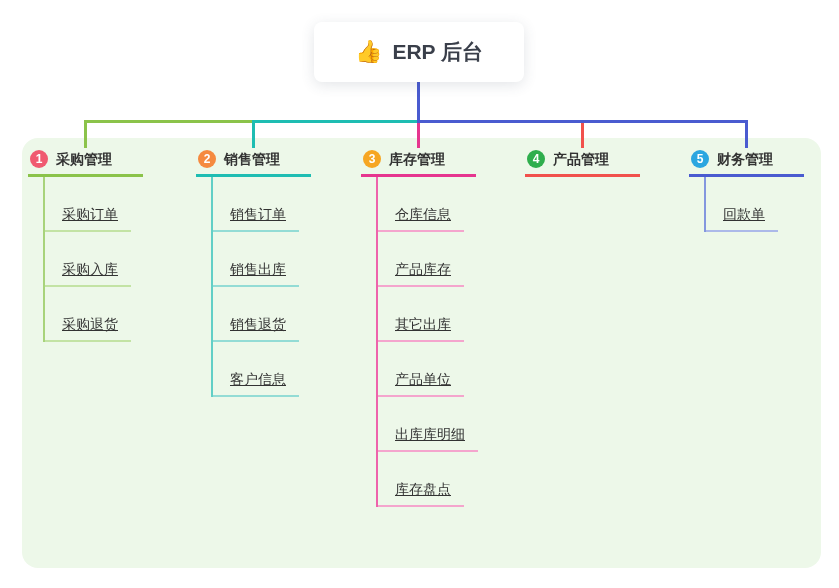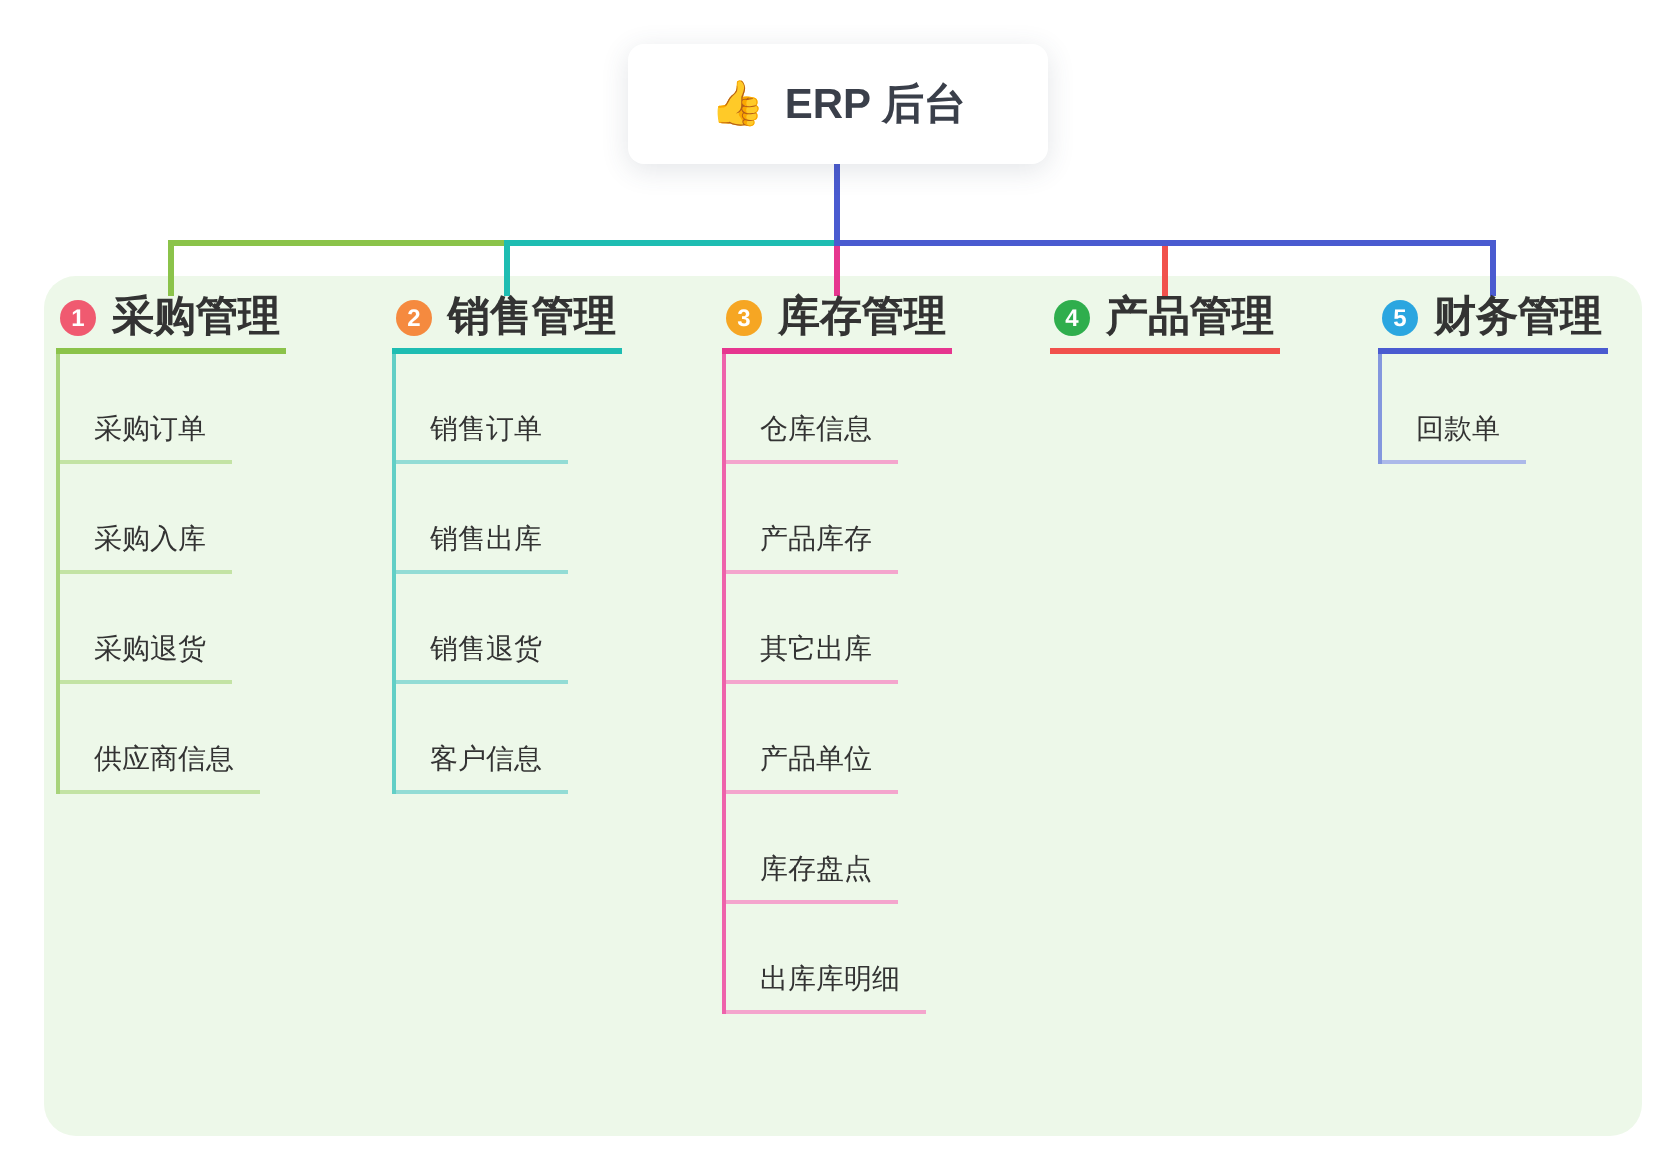--- a/index.html
+++ b/index.html
@@ -28,22 +28,22 @@
     display:flex;align-items:center;gap:8px;
     width:115px;box-sizing:border-box;
     padding:0 0 4px 2px;
     border-bottom:3px solid var(--line);
   }
   .badge{
     width:18px;height:18px;min-width:18px;border-radius:50%;
     background:var(--badge);color:#fff;font-size:12px;font-weight:700;
     display:flex;align-items:center;justify-content:center;line-height:1;
   }
-  .branch-label{font-size:21px;font-weight:700;color:#333;white-space:nowrap;line-height:22px;}
-  .children{border-left:2px solid var(--trunk);}
+  .branch-label{font-size:14px;font-weight:700;color:#333;white-space:nowrap;line-height:22px;}
+  .children{margin-left:15px;border-left:2px solid var(--trunk);text-decoration:underline;}
   .child-row{height:55px;display:flex;align-items:flex-end;}
   .child-label{
     font-size:14px;color:#333;white-space:nowrap;line-height:20px;
     padding:0 13px 6px 17px;
     border-bottom:2px solid var(--childline);
   }
 </style>
 </head>
 <body>
 
@@ -75,23 +75,20 @@
     <div class="children">
         <div class="child-row">
           <span class="child-label">采购订单</span>
         </div>
         <div class="child-row">
           <span class="child-label">采购入库</span>
         </div>
         <div class="child-row">
           <span class="child-label">采购退货</span>
         </div>
-        <div class="child-row">
-          <span class="child-label">供应商信息</span>
-        </div>
       </div>
   </div>
 
   <div class="branch" style="left: 196px; --line: #1ebdb2; --badge: #f58a3f; --trunk: #62cfc6; --childline: #93dcd5;">
     <div class="branch-header">
       <span class="badge">2</span>
       <span class="branch-label">销售管理</span>
     </div>
     <div class="children">
         <div class="child-row">
@@ -121,24 +118,24 @@
         <div class="child-row">
           <span class="child-label">产品库存</span>
         </div>
         <div class="child-row">
           <span class="child-label">其它出库</span>
         </div>
         <div class="child-row">
           <span class="child-label">产品单位</span>
         </div>
         <div class="child-row">
-          <span class="child-label">库存盘点</span>
+          <span class="child-label">出库库明细</span>
         </div>
         <div class="child-row">
-          <span class="child-label">出库库明细</span>
+          <span class="child-label">库存盘点</span>
         </div>
       </div>
   </div>
 
   <div class="branch" style="left: 525px; --line: #f1514c; --badge: #2fae4d; --trunk: #f58c85; --childline: #f9b6af;">
     <div class="branch-header">
       <span class="badge">4</span>
       <span class="branch-label">产品管理</span>
     </div>
   </div>

